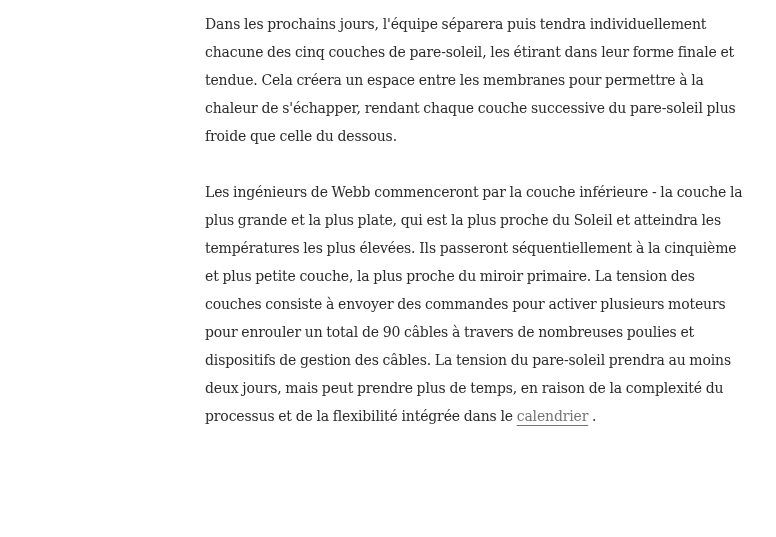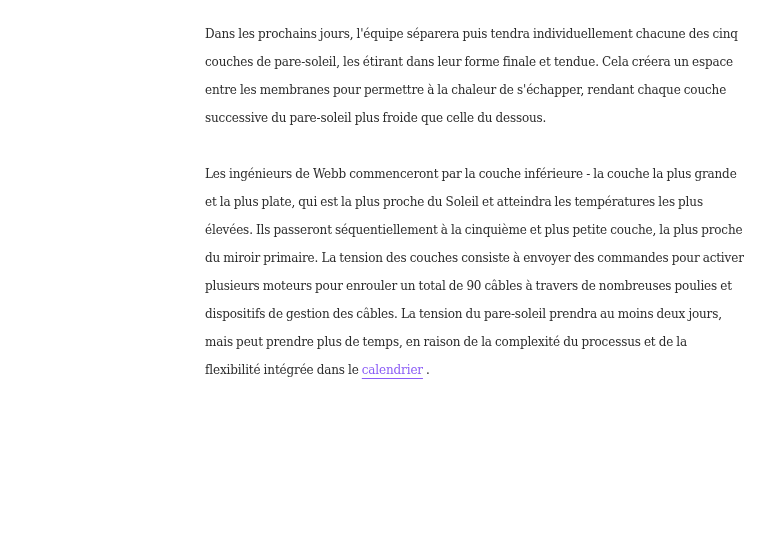--- a/index.html
+++ b/index.html
@@ -6,34 +6,34 @@
       margin: 0;
       padding: 0;
       background: #ffffff;
       width: 776px;
       height: 537px;
       overflow: hidden;
     }
     .article {
       position: absolute;
       left: 205px;
-      top: 20px;
+      top: 10px;
       width: 540px;
       font-family: "DejaVu Serif", "Liberation Serif", serif;
-      font-size: 12px;
+      font-size: 14px;
       line-height: 28px;
       color: #2b2b2b;
     }
     .article p {
       margin: 0 0 28px 0;
       letter-spacing: -0.15px;
       word-spacing: -0.5px;
     }
     .article a {
-      color: #8b5cf6;
+      color: #737373;
       text-decoration: underline;
       text-underline-offset: 4px;
       text-decoration-thickness: 1px;
     }
   </style>
 </head>
 <body>
 
 <div class="article">
   <p>Dans les prochains jours, l'équipe séparera puis tendra individuellement chacune des cinq couches de pare-soleil, les étirant dans leur forme finale et tendue. Cela créera un espace entre les membranes pour permettre à la chaleur de s'échapper, rendant chaque couche successive du pare-soleil plus froide que celle du dessous.</p>

